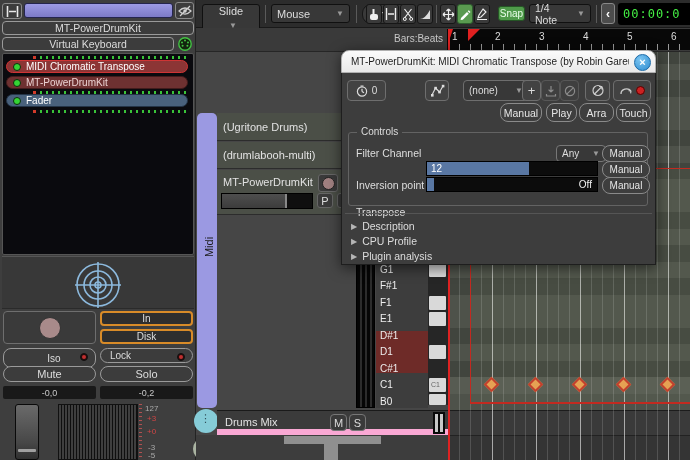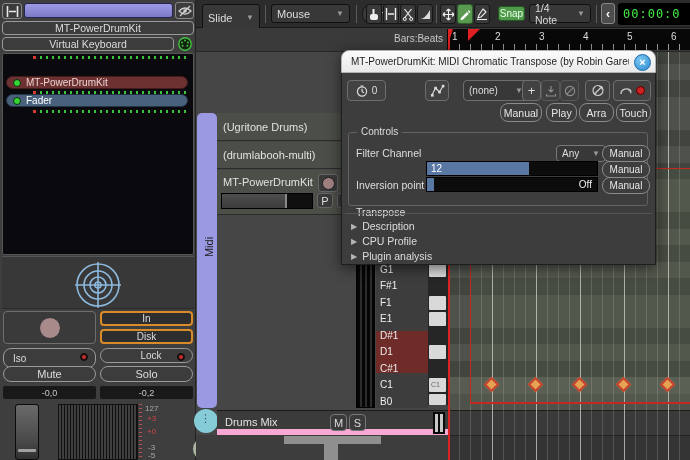--- a/index.html
+++ b/index.html
@@ -78,20 +78,24 @@
           <circle cx="5.6" cy="9.8" r="1" fill="#43c243"></circle>
           <circle cx="10.4" cy="9.8" r="1" fill="#43c243"></circle>
         </svg>
     </span>
   </div>
 
   <div class="abs" style="left:2px;top:53px;width:192px;height:202px;background:#0a0a0e;border:1px solid #555;border-radius:2px;"></div>
   <div class="abs reddot" style="left:33px;top:56px;"></div>
   <div class="abs dotrow" style="left:40px;top:56px;width:148px;"></div>
 
+  <div class="abs procpill" style="left:6px;top:60px;width:182px;background:#8c3535;border:1.5px solid #cf3434;color:#fff;">
+    <span class="led"></span>
+    <span>MIDI Chromatic Transpose</span>
+  </div>
   <div class="abs procpill" style="left:6px;top:76px;width:182px;background:#6e3131;border:1px solid #431c1c;color:#ecd3d3;">
     <span class="led"></span>
     <span>MT-PowerDrumKit</span>
   </div>
   <div class="abs reddot" style="left:33px;top:91px;"></div>
   <div class="abs dotrow" style="left:40px;top:91px;width:148px;"></div>
   <div class="abs procpill" style="left:6px;top:94px;width:182px;background:#49617c;border:1px solid #243447;color:#fff;">
     <span class="led"></span>
     <span>Fader</span>
   </div>
@@ -111,25 +115,25 @@
         </svg>
     </span>
   </div>
 
   <div class="abs btn" style="left:3px;top:311px;width:93px;height:33px;border:1px solid #6e6e6e;border-radius:4px;">
     <span style="width:20px;height:20px;border-radius:50%;background:#a88a8a;border:1px solid #333;"></span>
   </div>
   <div class="abs" style="left:100px;top:329px;width:93px;height:15px;background:#2e2e2e;border:2px solid #d88b28;border-radius:4px;display:flex;align-items:center;justify-content:center;font-size:10px;">Disk</div>
   <div class="abs" style="left:100px;top:311px;width:93px;height:15px;background:#2e2e2e;border:2px solid #d88b28;border-radius:4px;display:flex;align-items:center;justify-content:center;font-size:10px;">In</div>
 
-  <div class="abs pill" style="left:3px;top:348px;width:93px;height:20px;font-size:10px;justify-content:flex-start;padding-left:9px;position:absolute;">
+  <div class="abs pill" style="left:3px;top:348px;width:93px;height:20px;font-size:10px;justify-content:center;padding-left:9px;position:absolute;">
     <span>Iso</span>
       <span class="ledred"></span>
   </div>
-  <div class="abs pill" style="left:100px;top:348px;width:93px;height:15px;font-size:10px;justify-content:center;padding-left:9px;position:absolute;">
+  <div class="abs pill" style="left:100px;top:348px;width:93px;height:15px;font-size:10px;justify-content:flex-start;padding-left:9px;position:absolute;">
     <span>Lock</span>
       <span class="ledred"></span>
   </div>
   <div class="abs pill" style="left:3px;top:366px;width:93px;height:16px;font-size:11px;">Mute</div>
   <div class="abs pill" style="left:100px;top:366px;width:93px;height:16px;font-size:11px;">Solo</div>
   <div class="abs" style="left:3px;top:386px;width:93px;height:13px;background:#191919;border-radius:2px;font-size:9px;color:#c8c8c8;display:flex;align-items:center;justify-content:center;">-0,0</div>
   <div class="abs" style="left:100px;top:386px;width:93px;height:13px;background:#191919;border-radius:2px;font-size:9px;color:#c8c8c8;display:flex;align-items:center;justify-content:center;">-0,2</div>
 
   <div class="abs" style="left:15px;top:404px;width:24px;height:56px;background:linear-gradient(180deg,#6a6a6a,#474747 70%,#303030);border:1px solid #0a0a0a;border-radius:3px;">
     <div style="position:absolute;left:2px;right:2px;top:44px;height:3px;background:#a0a0a0;border-radius:1px;"></div>
@@ -137,21 +141,21 @@
   <div class="abs" style="left:58px;top:404px;width:80px;height:56px;background:repeating-linear-gradient(90deg,#3f3f3f 0 2px,#0f0f0f 2px 3px);border:1px solid #111;"></div>
   <div class="abs" style="left:139px;top:404px;width:3px;height:56px;background:repeating-linear-gradient(180deg,#b05050 0 1px,transparent 1px 4px);"></div>
   <div class="abs" style="left:145px;top:404px;font-size:8px;color:#aaa;">127</div>
   <div class="abs" style="left:147px;top:414px;font-size:8px;color:#d04545;">+3</div>
   <div class="abs" style="left:147px;top:427px;font-size:8px;color:#d04545;">+0</div>
   <div class="abs" style="left:148px;top:443px;font-size:8px;color:#aaa;">-3</div>
   <div class="abs" style="left:148px;top:451px;font-size:8px;color:#aaa;">-5</div>
   <div class="abs" style="left:195px;top:0;width:1px;height:460px;background:#232323;"></div>
 
   <div class="abs" style="left:196px;top:0;width:494px;height:28px;background:#2c2c2c;border-bottom:1px solid #191919;"></div>
-  <div class="abs combo" style="left:202px;top:4px;width:58px;height:27px;">
+  <div class="abs combo" style="left:202px;top:4px;width:58px;height:27px;flex-direction:column;">
     <span>Slide</span>
       <span class="chev">▼</span>
   </div>
   <div class="abs sep" style="left:265px;top:5px;"></div>
   <div class="abs combo" style="left:271px;top:4px;width:79px;height:19px;">
     <span>Mouse</span>
       <span class="chev">▼</span>
   </div>
   <div class="abs sep" style="left:356px;top:5px;"></div>
   <div class="abs btn" style="left:362px;top:4px;width:44px;height:20px;border-radius:9px 3px 3px 9px;">Smart</div>

